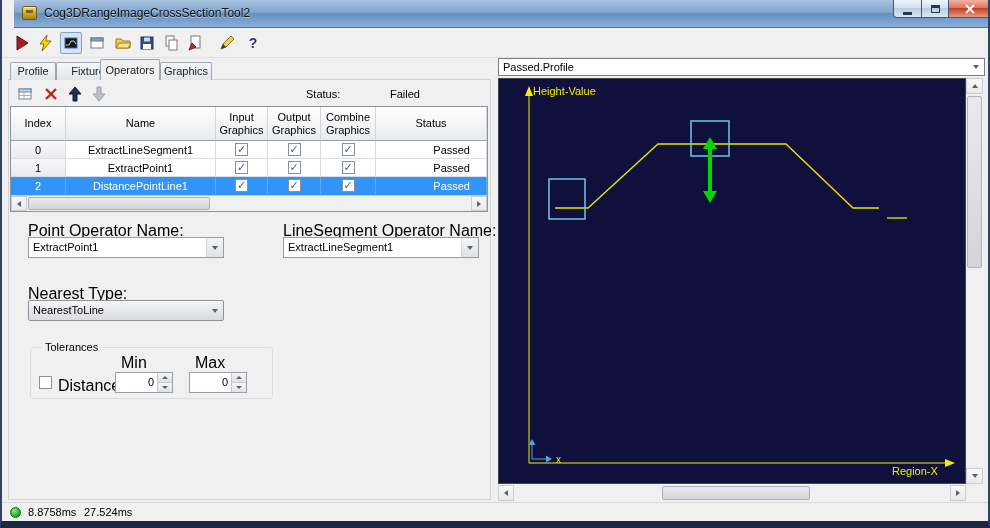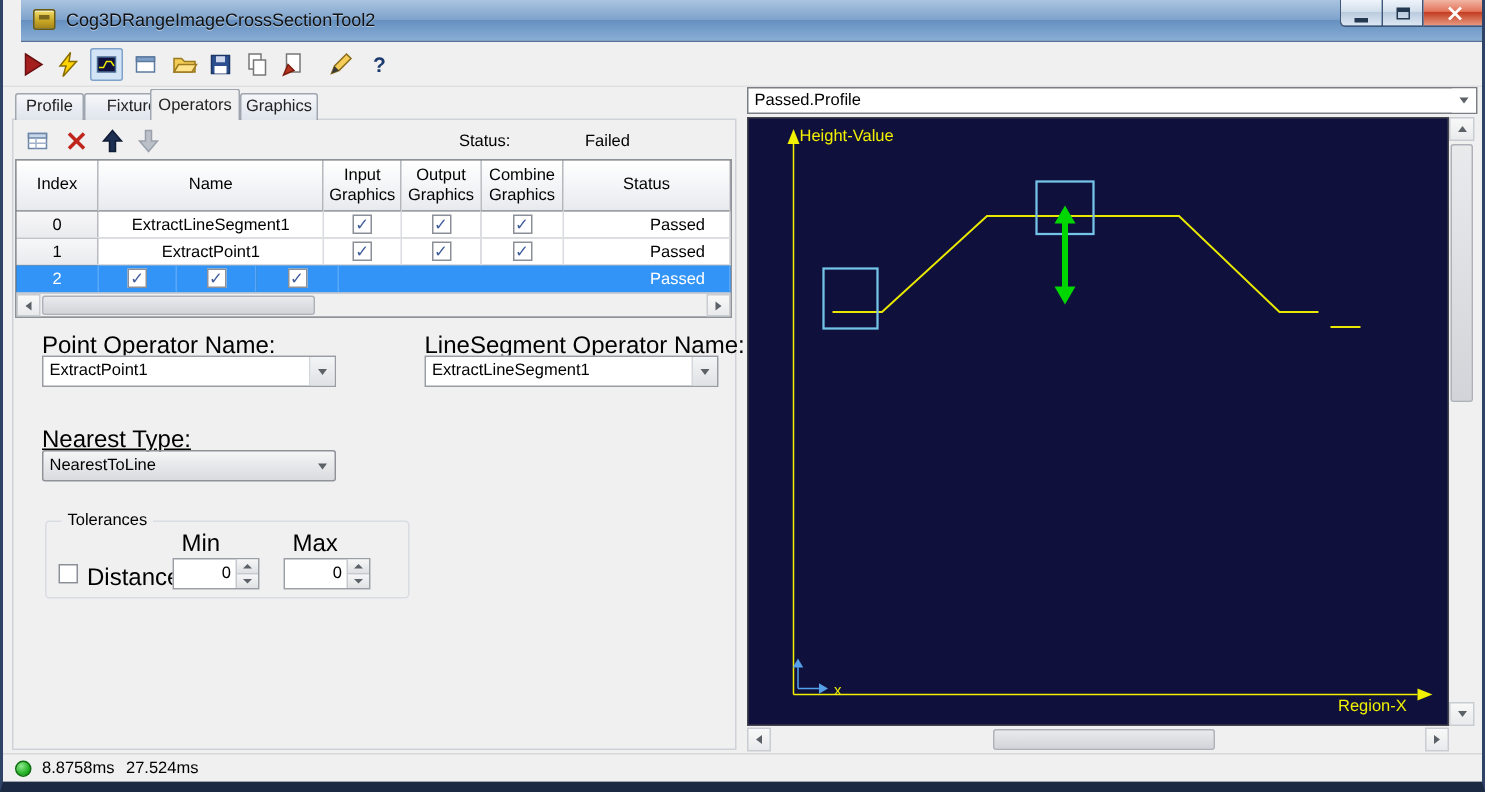--- a/index.html
+++ b/index.html
@@ -264,20 +264,21 @@
           <span class="checkbox checked"></span>
         </div>
       <div class="g-cell c-combine">
           <span class="checkbox checked"></span>
         </div>
       <div class="g-cell g-status c-status">Passed</div>
     </div>
 
     <div class="g-row selected">
       <div class="g-cell g-index c-index">2</div>
+      <div class="g-cell c-name">DistancePointLine1</div>
       <div class="g-cell c-input">
           <span class="checkbox checked"></span>
         </div>
       <div class="g-cell c-output">
           <span class="checkbox checked"></span>
         </div>
       <div class="g-cell c-combine">
           <span class="checkbox checked"></span>
         </div>
       <div class="g-cell g-status c-status">Passed</div>
@@ -303,21 +304,21 @@
   </div>
 
   <div class="lbl z" style="left:281px; top:222px;">LineSegment Operator Name:</div>
   <div class="combo z" style="left:281px; top:237px; width:196px;">
     <span class="cval">ExtractLineSegment1</span>
     <span class="carea">
         <span class="t-down"></span>
       </span>
   </div>
 
-  <div class="lbl z" style="left:26px; top:285px;text-decoration:underline;">Nearest Type:</div>
+  <div class="lbl z" style="left:26px; top:285px;">Nearest Type:</div>
   <div class="combo button-style z" style="left:26px; top:300px; width:196px;">
     <span class="cval">NearestToLine</span>
     <span class="carea">
         <span class="t-down"></span>
       </span>
   </div>
 
   <div class="groupbox z">
     <span class="gb-title">Tolerances</span>
     <span class="lbl" style="left:90px; top:6px;">Min</span>

